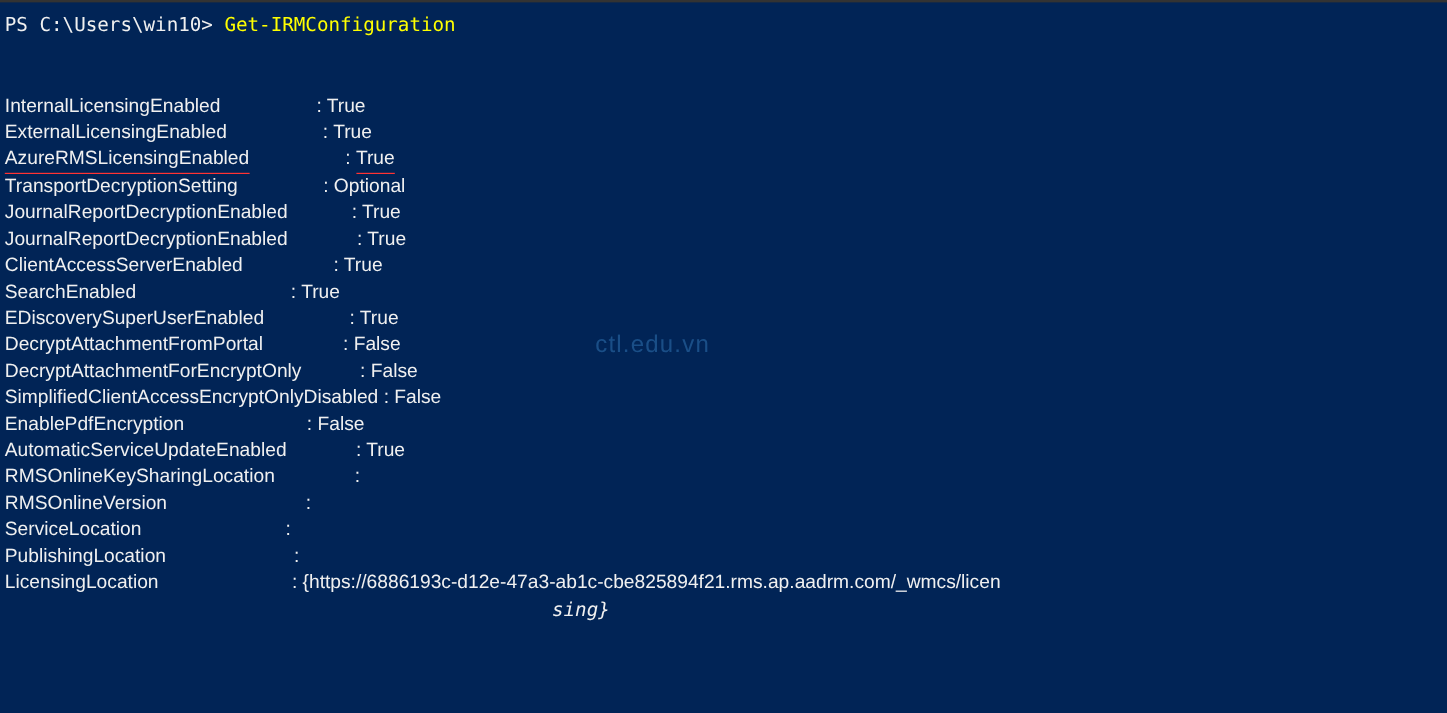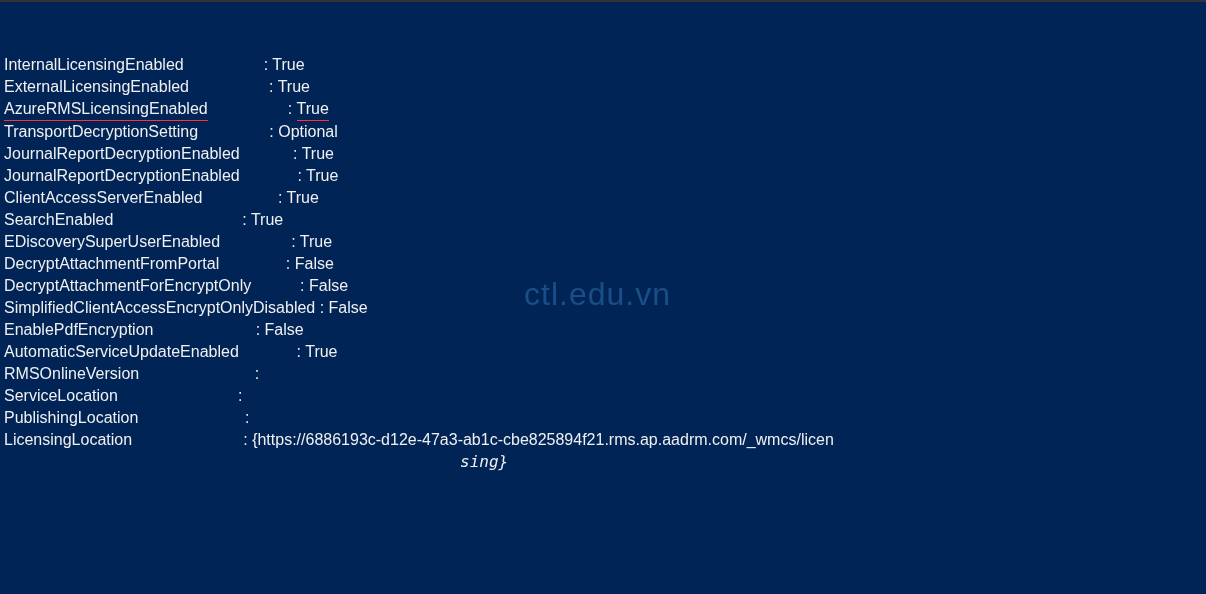--- a/index.html
+++ b/index.html
@@ -53,61 +53,67 @@
     }
     .value {
       display: inline;
     }
     .underline-red {
       border-bottom: 1.5px solid #ff3333;
       display: inline-block;
     }
     .watermark {
       position: absolute;
-      left: 524px;
+      left: 496px;
       top: 276px;
       color: rgba(58, 130, 195, 0.45);
-      font-size: 32px;
+      font-size: 20px;
       letter-spacing: 1px;
       font-family: Arial, sans-serif;
       pointer-events: none;
       user-select: none;
       z-index: 1;
     }
     .continuation {
       padding-left: 456px;
       white-space: pre;
       font-style: italic;
     }
   </style>
 </head>
 <body>
 
 <div class="border-top"></div>
 
 <div class="content">
 
+  <div class="prompt-line">
+    <span class="prompt-prefix">PS C:\Users\win10&gt;</span>
+    <span> </span>
+    <span class="command">Get-IRMConfiguration</span>
+  </div>
 
   <div class="blank-lines"></div>
 
   <div id="output-rows">
       <div class="row"><span>InternalLicensingEnabled                  </span><span class="colon">: </span><span class="value">True</span></div>
       <div class="row"><span>ExternalLicensingEnabled                  </span><span class="colon">: </span><span class="value">True</span></div>
       <div class="row"><span><span class="underline-red">AzureRMSLicensingEnabled</span>                  </span><span class="colon">: </span><span class="value"><span class="underline-red">True</span></span></div>
       <div class="row"><span>TransportDecryptionSetting                </span><span class="colon">: </span><span class="value">Optional</span></div>
       <div class="row"><span>JournalReportDecryptionEnabled            </span><span class="colon">: </span><span class="value">True</span></div>
       <div class="row"><span>JournalReportDecryptionEnabled             </span><span class="colon">: </span><span class="value">True</span></div>
       <div class="row"><span>ClientAccessServerEnabled                 </span><span class="colon">: </span><span class="value">True</span></div>
       <div class="row"><span>SearchEnabled                             </span><span class="colon">: </span><span class="value">True</span></div>
       <div class="row"><span>EDiscoverySuperUserEnabled                </span><span class="colon">: </span><span class="value">True</span></div>
       <div class="row"><span>DecryptAttachmentFromPortal               </span><span class="colon">: </span><span class="value">False</span></div>
       <div class="row"><span>DecryptAttachmentForEncryptOnly           </span><span class="colon">: </span><span class="value">False</span></div>
       <div class="row"><span>SimplifiedClientAccessEncryptOnlyDisabled </span><span class="colon">: </span><span class="value">False</span></div>
       <div class="row"><span>EnablePdfEncryption                       </span><span class="colon">: </span><span class="value">False</span></div>
       <div class="row"><span>AutomaticServiceUpdateEnabled             </span><span class="colon">: </span><span class="value">True</span></div>
+      <div class="row"><span>RMSOnlineKeySharingLocation               </span><span class="colon">: </span><span class="value"></span></div>
       <div class="row"><span>RMSOnlineVersion                          </span><span class="colon">: </span><span class="value"></span></div>
       <div class="row"><span>ServiceLocation                           </span><span class="colon">: </span><span class="value"></span></div>
       <div class="row"><span>PublishingLocation                        </span><span class="colon">: </span><span class="value"></span></div>
       <div class="row"><span>LicensingLocation                         </span><span class="colon">: </span><span class="value">{https://6886193c-d12e-47a3-ab1c-cbe825894f21.rms.ap.aadrm.com/_wmcs/licen</span></div>
     </div>
 
   <div class="continuation">sing}</div>
 
 </div>
 

